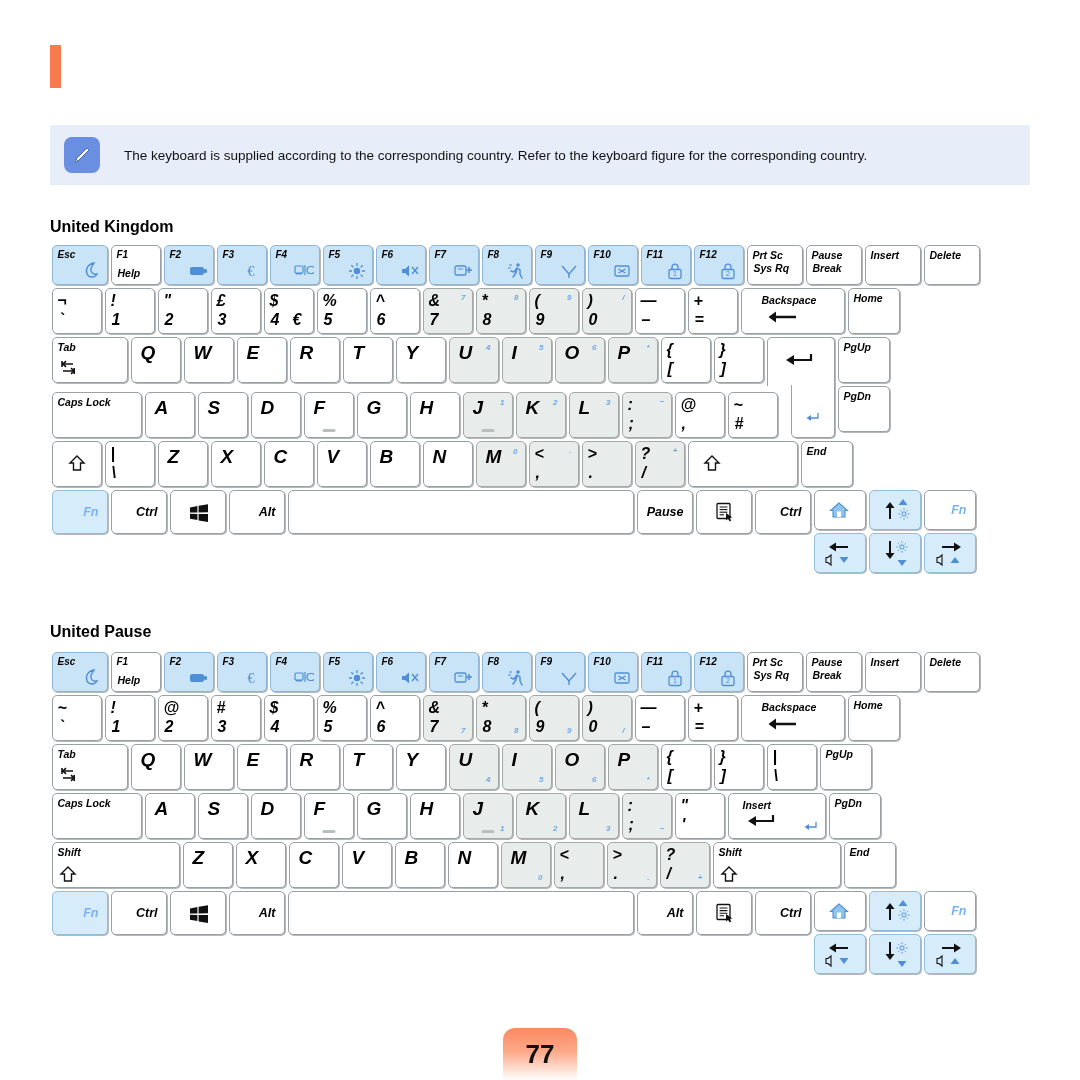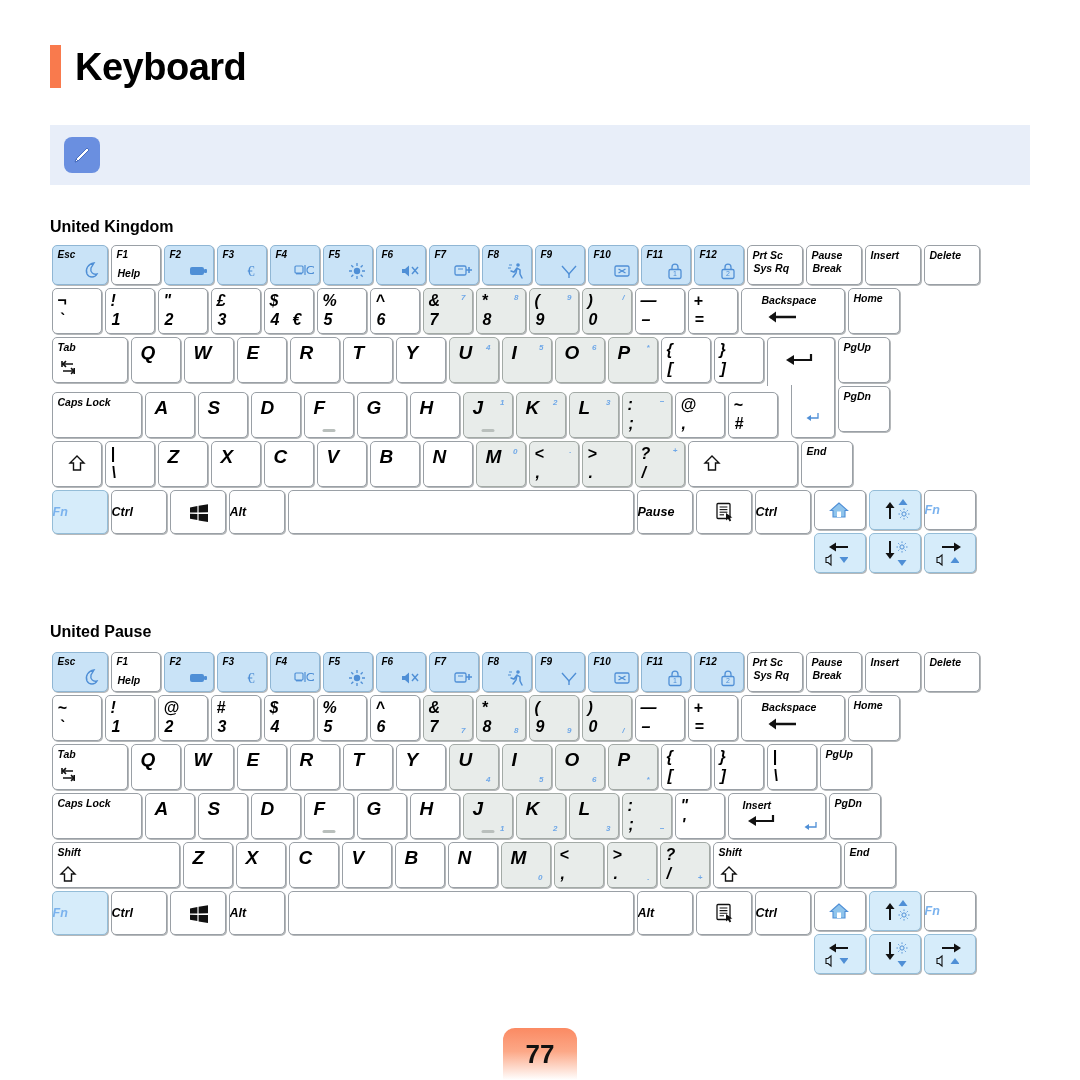--- a/index.html
+++ b/index.html
@@ -49,21 +49,21 @@
     flex:0 0 auto;
     overflow:hidden;
   }
   .key.blue{ background:#c9e3f7; border-color:#8fb6d4; }
   .key.grey{ background:#e8ecea; border-color:#a3aaa6; }
   .key.lightblue{ background:#d6ecfa; border-color:#94bdd8; }
 
   .lbl{ position:absolute; font-style:italic; font-weight:bold; line-height:1; }
   .tl{ left:5px; top:4px; }
   .bl{ left:6px; bottom:5px; }
-  .ctr{ left:0; right:8px; text-align:left; }
+  .ctr{ left:0; right:8px; text-align:right; }
   .blue-txt{ color:#6fa8e8; }
   .fnblue{ color:#7ab2ee; }
 
   .fnkey-lbl{ font-size:10px; font-style:italic; font-weight:bold; }
   .letter{ font-size:19px; font-style:italic; font-weight:bold; }
   .sym{ font-size:16px; font-style:italic; font-weight:bold; }
   .small{ font-size:10.5px; font-style:italic; font-weight:bold; }
   .tiny{ font-size:8px; font-style:italic; font-weight:bold; }
   .med{ font-size:12.5px; font-style:italic; font-weight:bold; }
 
@@ -105,31 +105,31 @@
     display:flex; align-items:center; justify-content:center;
     font-size:26px; font-weight:bold; color:#111;
   }
   svg{ display:block; }
 </style>
 </head>
 <body>
 
 <div class="page-title-wrap">
   <div class="title-bar"></div>
-  <div class="page-title">Keyboard</div>
 </div>
 
 <div class="note-box">
   <div class="note-icon">
     <svg width="24" height="24" viewBox="0 0 24 24">
       <path d="M5 19 L8 18 L19 7 L17 5 L6 16 Z" fill="#ffffff" stroke="#4a6fc0" stroke-width="1"></path>
       <path d="M6 16 L8 18" stroke="#4a6fc0" stroke-width="1"></path>
       <path d="M5 19 L7.2 18.3" stroke="#4a6fc0" stroke-width="1"></path>
     </svg>
   </div>
+  <div class="note-text">The keyboard is supplied according to the corresponding country. Refer to the keyboard figure for the corresponding country.</div>
 </div>
 
 <div class="section-head" style="top:218px;">United Kingdom</div>
 <div class="kbd" id="kbd-uk" style="top:243px;">
     <div class="krow">
       <div class="key blue" style="width: 56px; height: 40px;">
         <span class="lbl tl fnkey-lbl">Esc</span>
           <span class="icon-slot">
           <svg width="20" height="20" viewBox="0 0 20 20">
             <path d="M12 2 C6 3 3 8 5 13 C7 17 13 17 15 13 C11 14 8 11 9 7 Z" fill="none" stroke="#4f8fd6" stroke-width="1.4"></path>

